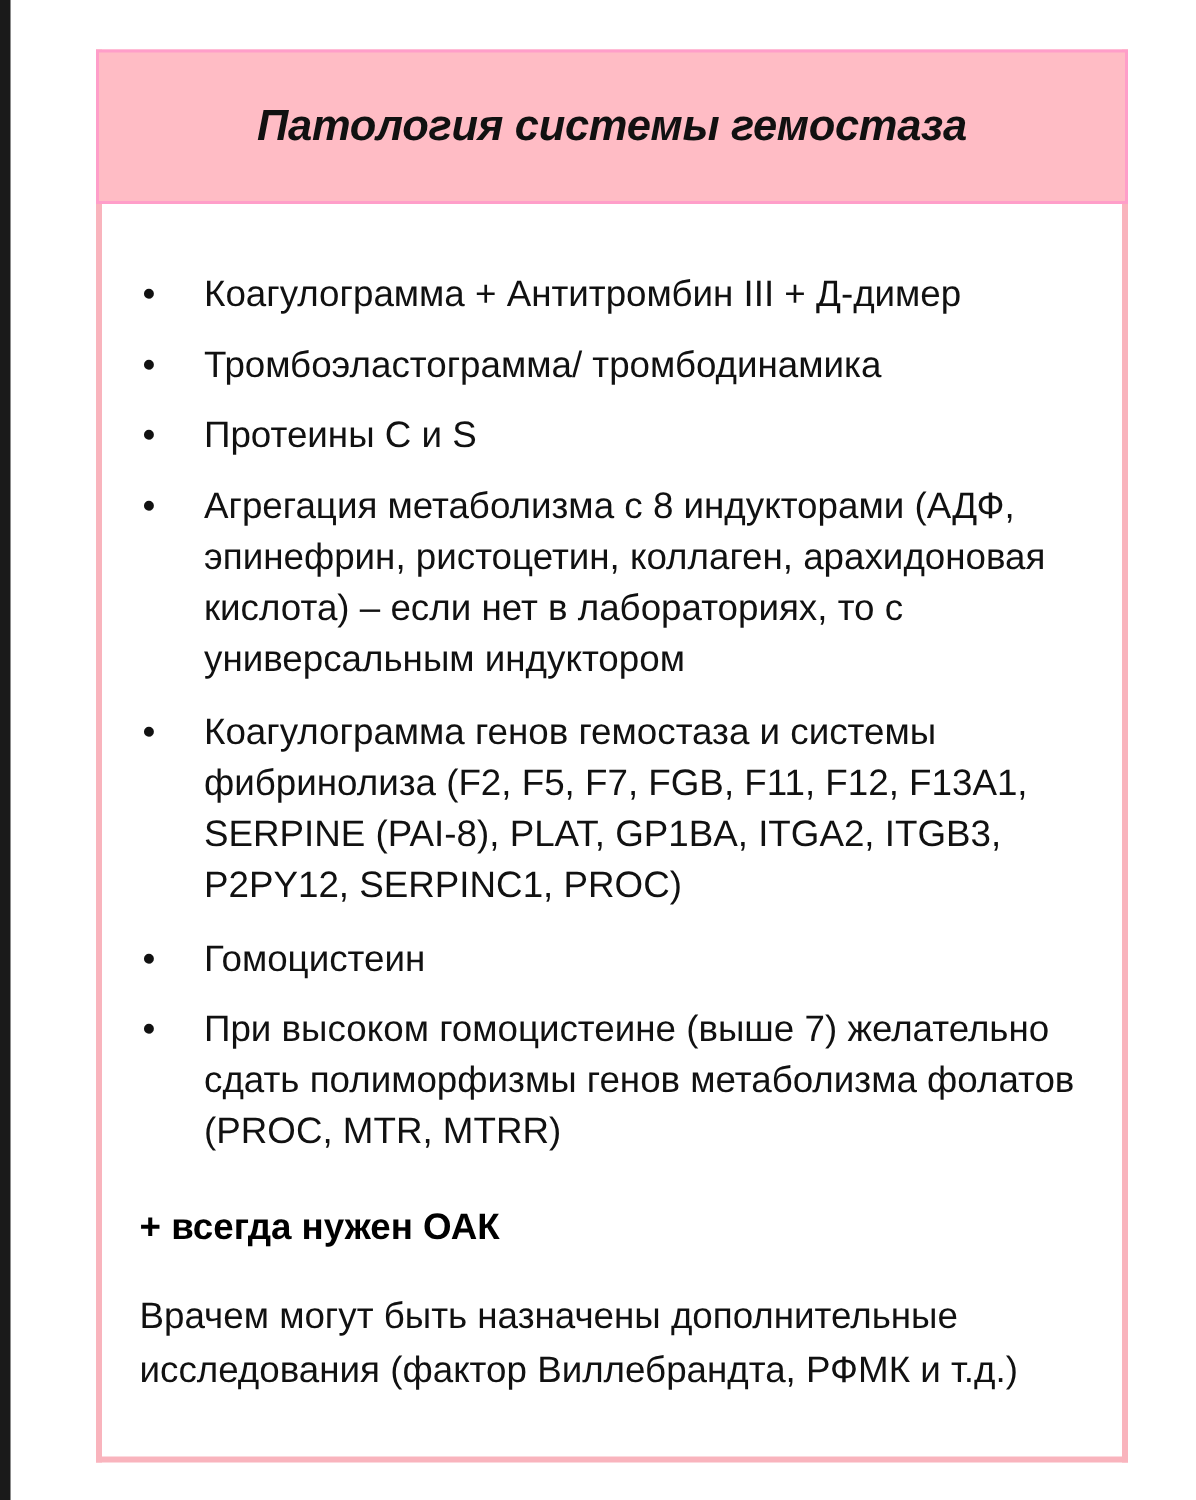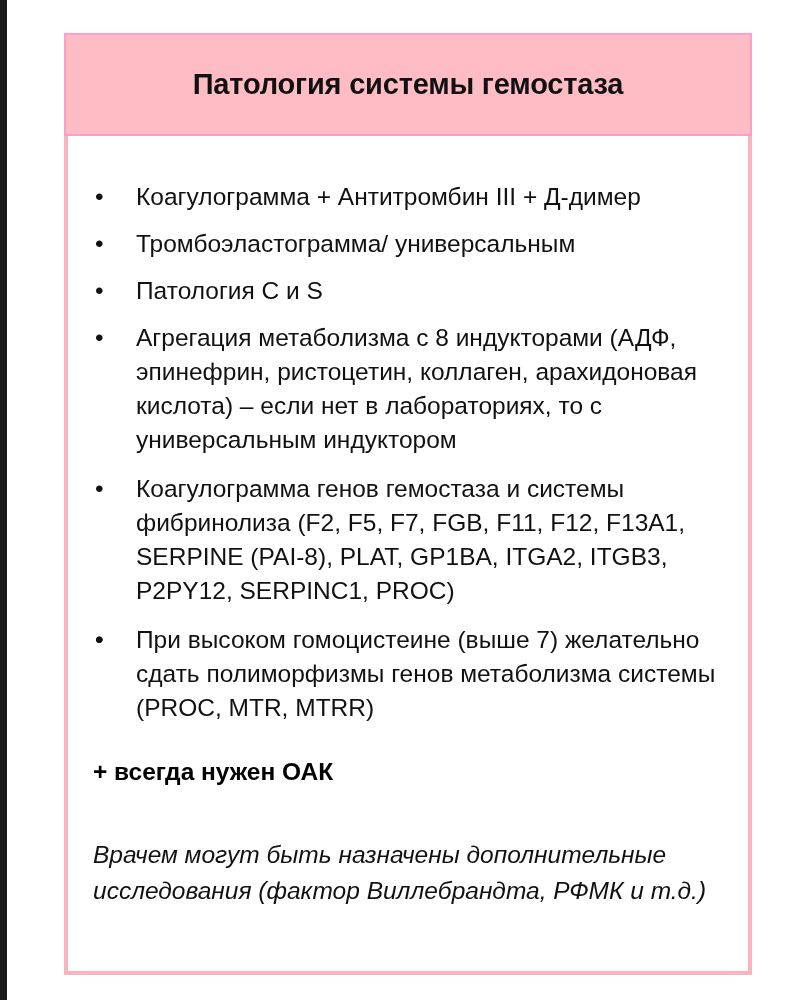--- a/index.html
+++ b/index.html
@@ -43,20 +43,21 @@
     left: 64px;
     top: 33px;
     width: 688px;
     height: 103px;
     box-sizing: border-box;
     background: #ffbcc5;
     border: 2px solid #ff9ec9;
     display: flex;
     align-items: center;
     justify-content: center;
+    font-style: italic;
   }
 
   .card-title {
     font-size: 29px;
     font-weight: bold;
     color: #111111;
     letter-spacing: -0.2px;
     text-align: center;
     line-height: 1.1;
     white-space: nowrap;
@@ -104,45 +105,44 @@
 
   .note-line {
     margin-top: 30px;
     font-size: 24.5px;
     line-height: 34px;
     font-weight: bold;
     color: #000000;
   }
 
   .footer-note {
-    margin-top: 48px;
+    margin-top: 24px;
     font-size: 24.5px;
     line-height: 36px;
-    font-style: italic;
     color: #111111;
   }
 </style>
 </head>
 <body>
 
 <div class="edge-strip"></div>
 
 <div class="slide-card"></div>
 
 <div class="card-header">
   <div class="card-title">Патология системы гемостаза</div>
 </div>
 
 <div class="slide-card" style="border-color: transparent; background: transparent;">
   <div class="card-body">
     <ul class="bullet-list">
         <li class="bullet-item tight"><span class="dot">•</span><span><span class="b">Коагулограмма + Антитромбин III + Д-димер</span></span></li>
-        <li class="bullet-item tight"><span class="dot">•</span><span><span class="b">Тромбоэластограмма/ универсальным</span></span></li>
-        <li class="bullet-item tight"><span class="dot">•</span><span><span class="b">Патология C и S</span></span></li>
+        <li class="bullet-item tight"><span class="dot">•</span><span><span class="b">Тромбоэластограмма/ тромбодинамика</span></span></li>
+        <li class="bullet-item tight"><span class="dot">•</span><span><span class="b">Протеины C и S</span></span></li>
         <li class="bullet-item"><span class="dot">•</span><span><span class="b">Агрегация метаболизма</span><span> с 8 индукторами (АДФ, эпинефрин, ристоцетин, коллаген, арахидоновая кислота) – если нет в лабораториях, то с универсальным индуктором</span></span></li>
         <li class="bullet-item"><span class="dot">•</span><span><span class="b">Коагулограмма</span><span> генов гемостаза и системы фибринолиза (F2, F5, F7, FGB, F11, F12, F13A1, SERPINE (PAI-8), PLAT, GP1BA, ITGA2, ITGB3, P2PY12, SERPINC1, PROC)</span></span></li>
-        <li class="bullet-item tight"><span class="dot">•</span></li>
-        <li class="bullet-item"><span class="dot">•</span><span><span>При высоком гомоцистеине (выше 7) желательно сдать </span><span class="b">полиморфизмы генов метаболизма системы</span><span> (PROC, MTR, MTRR)</span></span></li>
+        <li class="bullet-item tight"><span class="dot">•</span><span><span class="b">Гомоцистеин</span></span></li>
+        <li class="bullet-item"><span class="dot">•</span><span><span>При высоком гомоцистеине (выше 7) желательно сдать </span><span class="b">полиморфизмы генов метаболизма фолатов</span><span> (PROC, MTR, MTRR)</span></span></li>
       </ul>
     <div class="note-line">+ всегда нужен ОАК</div>
     <div class="footer-note">Врачем могут быть назначены дополнительные исследования (фактор Виллебрандта, РФМК и т.д.)</div>
   </div>
 </div>
 
 </body></html>

